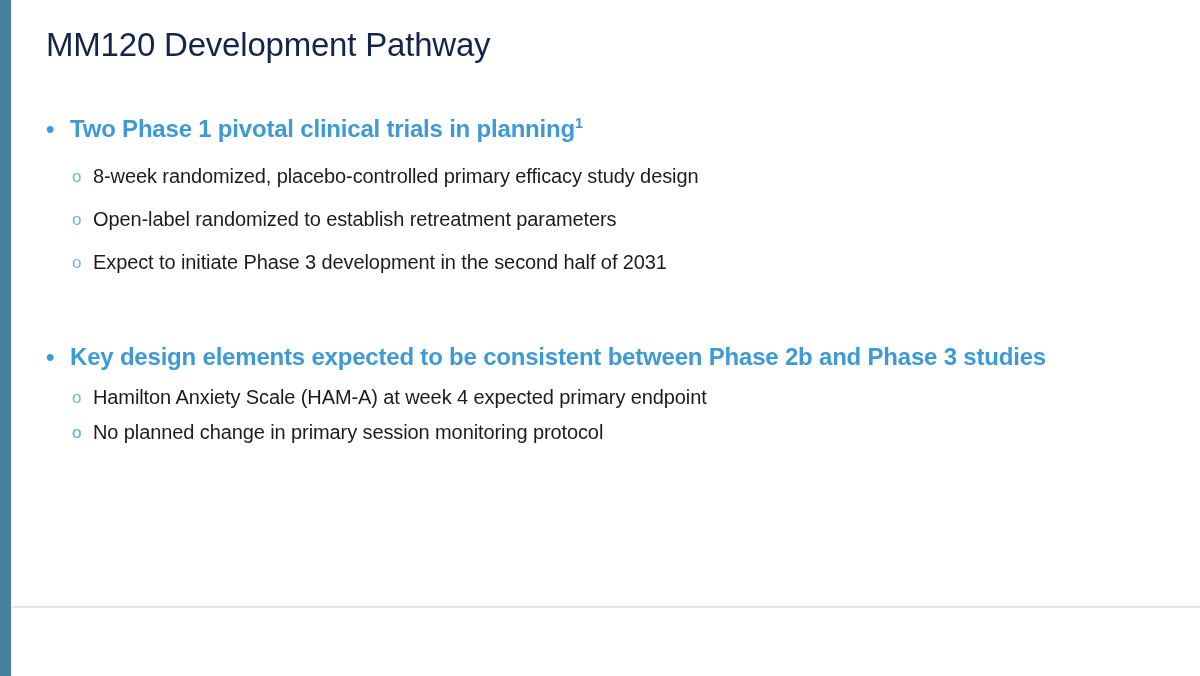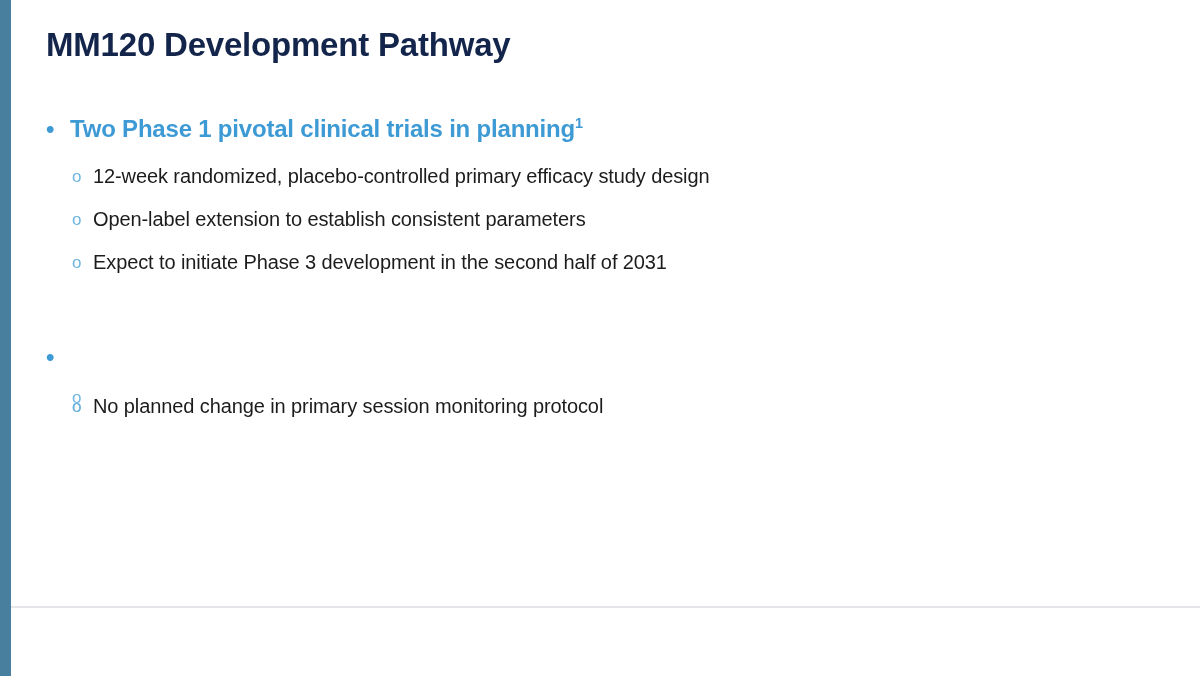--- a/index.html
+++ b/index.html
@@ -23,21 +23,21 @@
     top: 0;
     width: 11px;
     height: 676px;
     background: #497f9e;
   }
   .slide-title {
     position: absolute;
     left: 46px;
     top: 26px;
     font-size: 33px;
-    font-weight: bold;
+    font-weight: normal;
     color: #14254b;
     letter-spacing: -0.2px;
     white-space: nowrap;
   }
   
   .section {
     position: absolute;
     left: 0;
     width: 1200px;
   }
@@ -109,39 +109,39 @@
   <div class="slide-title">MM120 Development Pathway</div>
 
   <div class="section" style="top:114px;">
     <div class="lvl1">
       <span class="mark">•</span><span>Two Phase 1 pivotal clinical trials in planning</span><sup>1</sup>
     </div>
   </div>
 
   <div class="section" style="top:163px;">
     <div class="lvl2" style="margin-bottom:17px;">
-      <span class="mark">o</span><span>12-week randomized, placebo-controlled primary efficacy study design</span>
+      <span class="mark">o</span><span>8-week randomized, placebo-controlled primary efficacy study design</span>
     </div>
     <div class="lvl2" style="margin-bottom:17px;">
-      <span class="mark">o</span><span>Open-label extension to establish consistent parameters</span>
+      <span class="mark">o</span><span>Open-label randomized to establish retreatment parameters</span>
     </div>
     <div class="lvl2">
       <span class="mark">o</span><span>Expect to initiate Phase 3 development in the second half of 2031</span>
     </div>
   </div>
 
   <div class="section" style="top:342px;">
     <div class="lvl1">
-      <span class="mark">•</span><sup></sup>
+      <span class="mark">•</span><span>Key design elements expected to be consistent between Phase 2b and Phase 3 studies</span><sup></sup>
     </div>
   </div>
 
   <div class="section" style="top:384px;">
     <div class="lvl2" style="margin-bottom:9px;">
-      <span class="mark">o</span>
+      <span class="mark">o</span><span>Hamilton Anxiety Scale (HAM-A) at week 4 expected primary endpoint</span>
     </div>
     <div class="lvl2" style="margin-bottom:9px;">
       <span class="mark">o</span>
     </div>
     <div class="lvl2">
       <span class="mark">o</span><span>No planned change in primary session monitoring protocol</span>
     </div>
   </div>
 
   <div class="footer-rule"></div>

